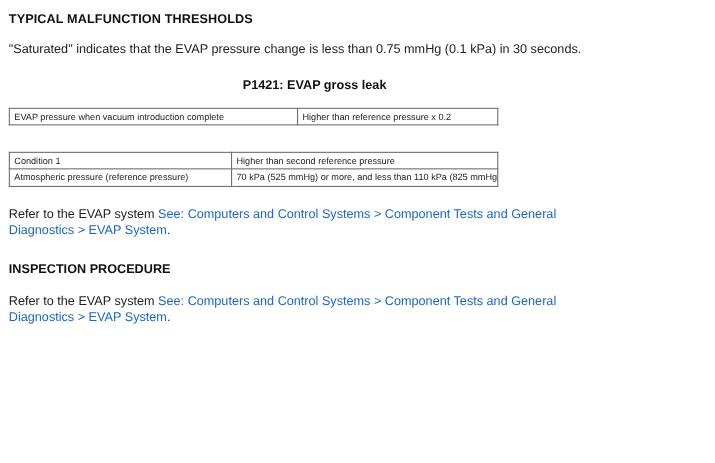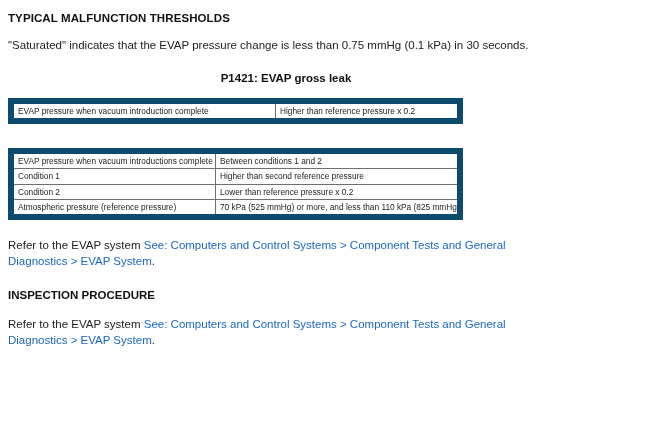--- a/index.html
+++ b/index.html
@@ -35,21 +35,21 @@
   .h-code {
     font-size: 11.5px;
     font-weight: bold;
     color: #111111;
     margin: 0 0 14px 0;
     text-align: center;
   }
   table.spec {
     border-collapse: collapse;
     table-layout: fixed;
-    border: 6px solid #0c4a6e;
+    border: 1px solid #0c4a6e;
     margin: 0 0 18px 0;
     background: #ffffff;
   }
   table.spec td {
     border: 1px solid #6f6f6f;
     font-size: 8.3px;
     color: #222222;
     padding: 2px 3px 2px 4px;
     line-height: 1.25;
     vertical-align: middle;
@@ -107,30 +107,22 @@
       </tr>
     </tbody>
   </table>
 
   <div class="spacer-1"></div>
 
 
   <table class="spec t-small">
     <tbody>
       <tr>
-        <td class="c0">EVAP pressure when vacuum introductions complete</td>
-        <td class="c1">Between conditions 1 and 2</td>
-      </tr>
-      <tr>
         <td class="c0">Condition 1</td>
         <td class="c1">Higher than second reference pressure</td>
-      </tr>
-      <tr>
-        <td class="c0">Condition 2</td>
-        <td class="c1">Lower than reference pressure x 0.2</td>
       </tr>
       <tr>
         <td class="c0">Atmospheric pressure (reference pressure)</td>
         <td class="c1">70 kPa (525 mmHg) or more, and less than 110 kPa (825 mmHg)</td>
       </tr>
     </tbody>
   </table>
 
 
   <p class="refline"><span>Refer to the EVAP system </span><a class="link" href="#">See: Computers and Control Systems &gt; Component Tests and General Diagnostics &gt; EVAP System</a><span>.</span></p>

